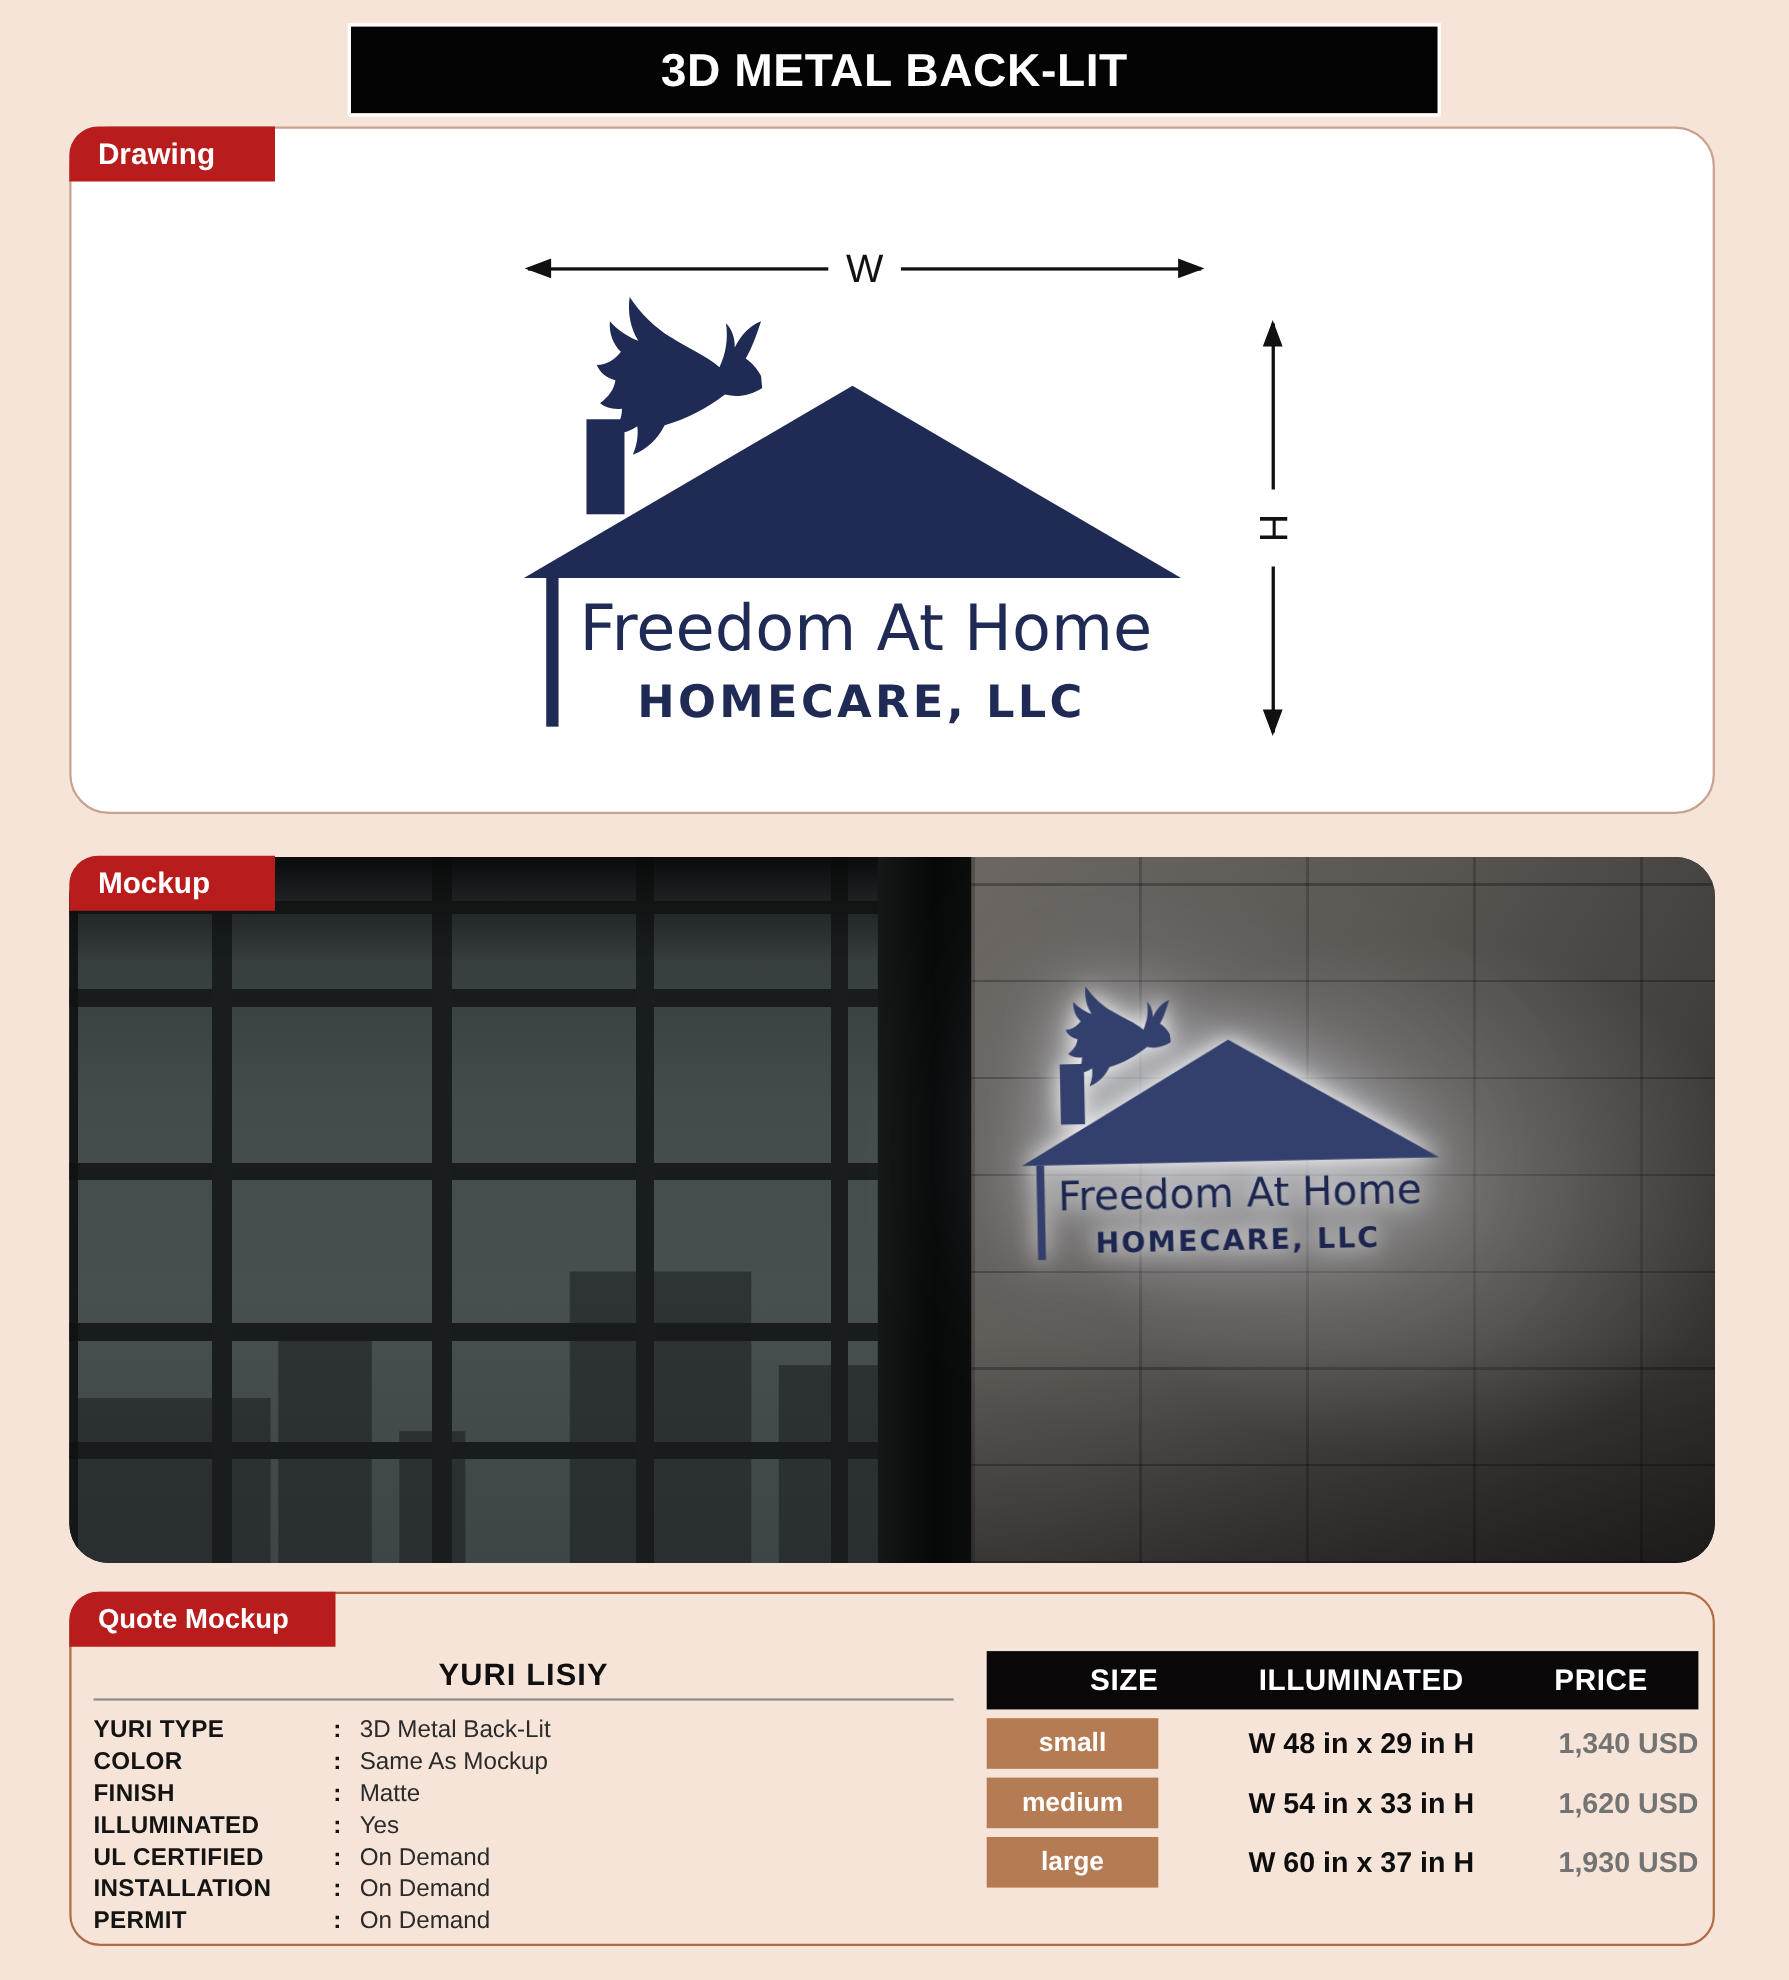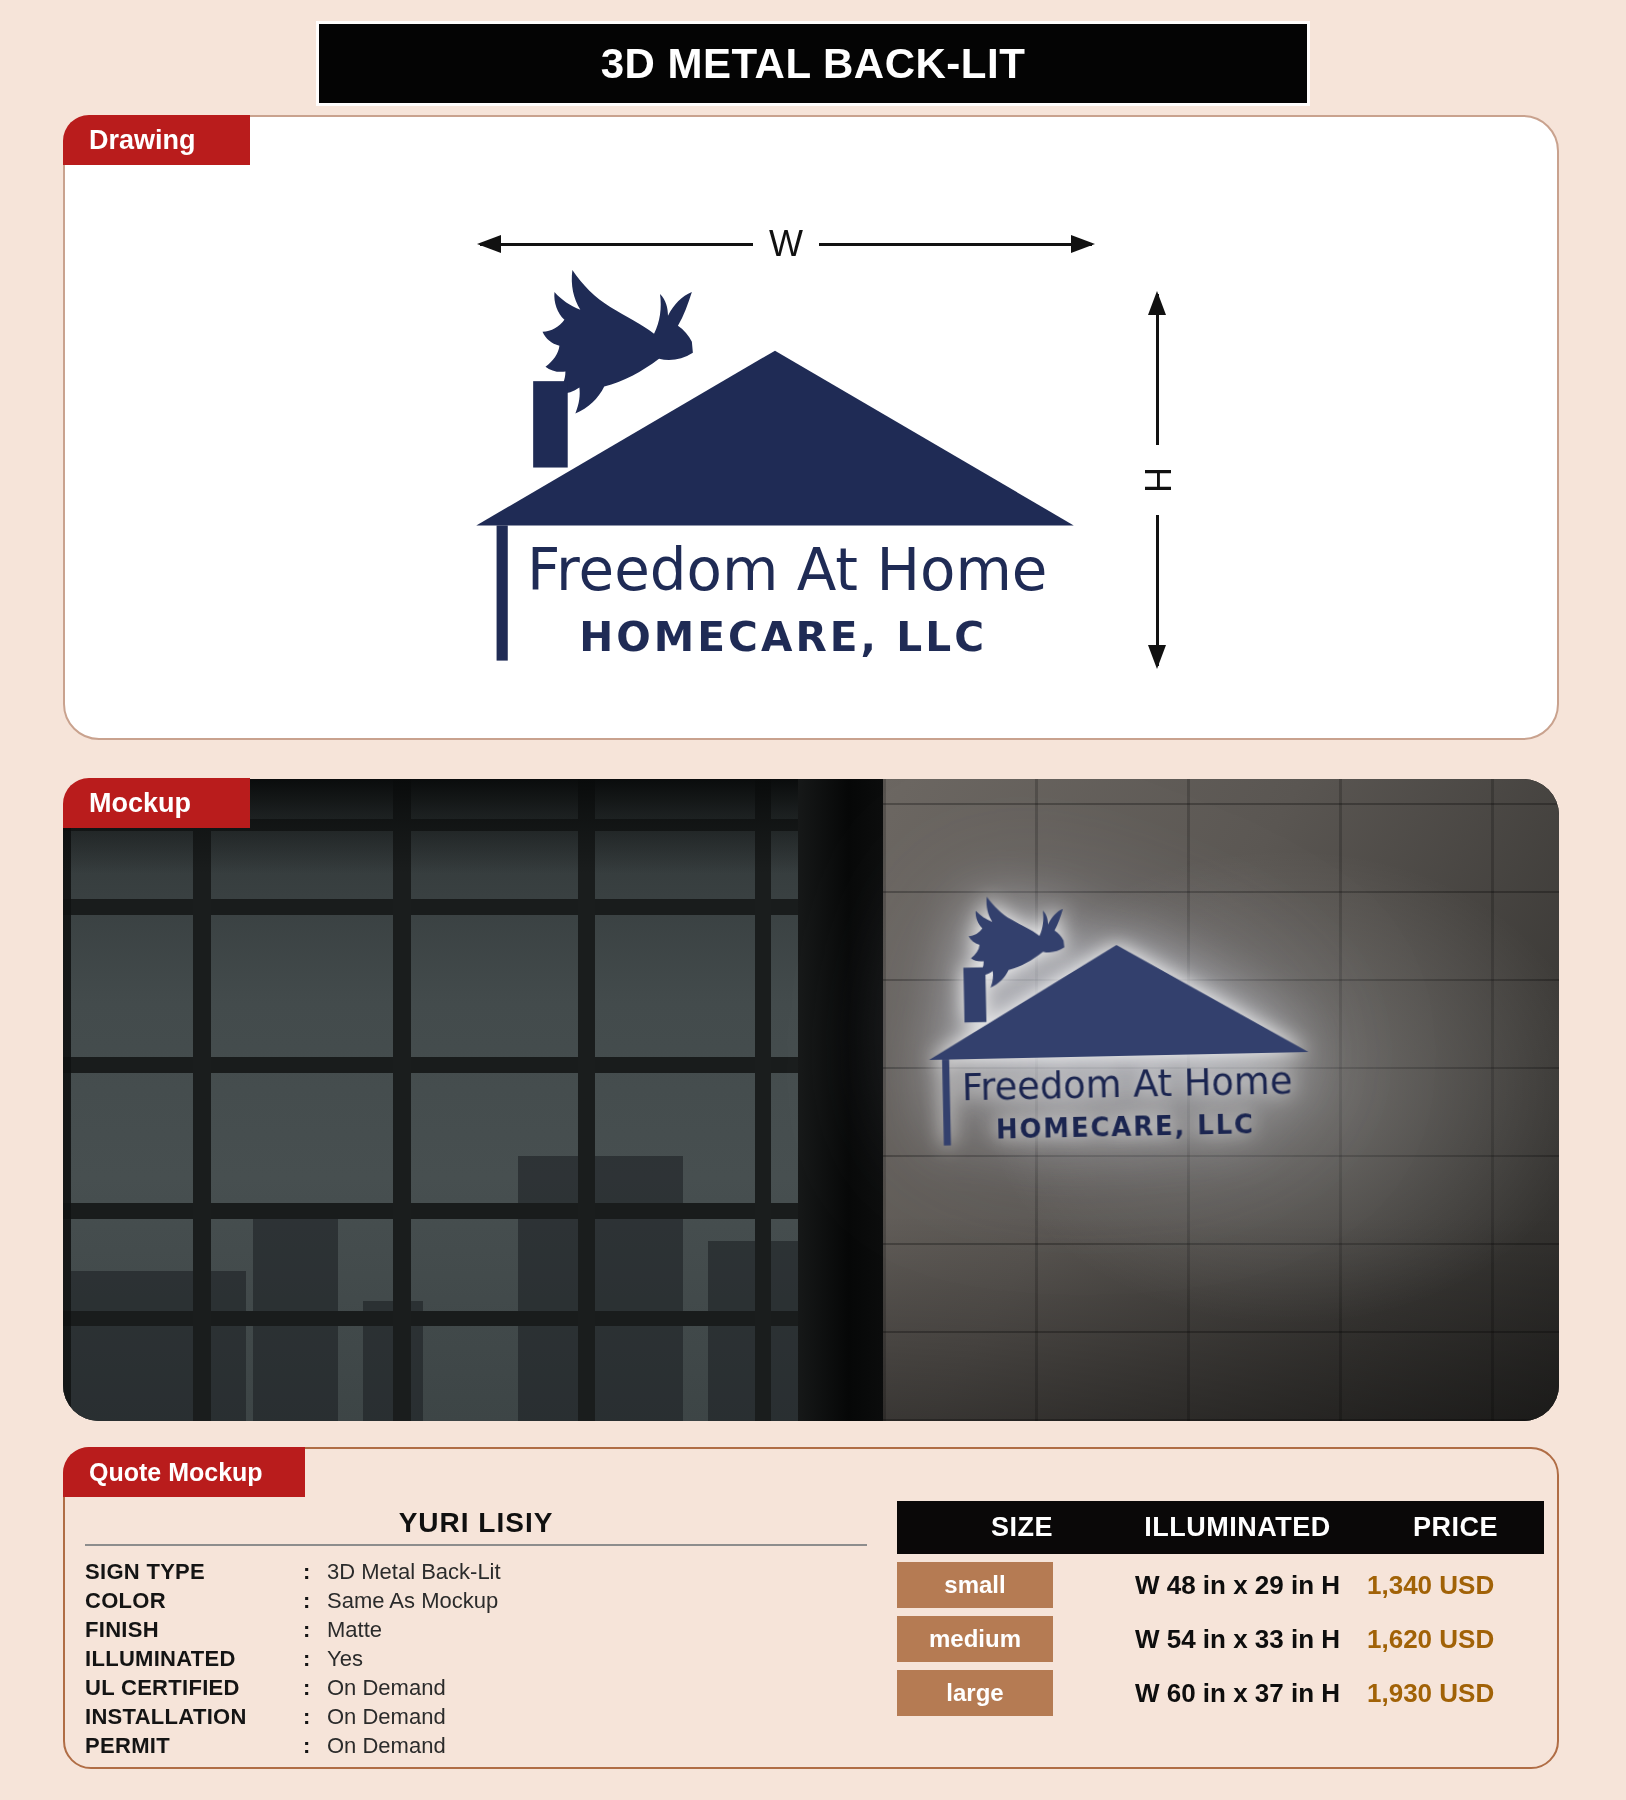--- a/index.html
+++ b/index.html
@@ -127,21 +127,21 @@
   .p-row{
     display:grid;grid-template-columns:156px 314px 177px;align-items:center;
     height:46px;margin-top:8px;
   }
   .p-row:first-of-type{margin-top:9px;}
   .size-badge{
     height:46px;background:#b57b53;color:#fff;font-weight:bold;font-size:24px;
     display:flex;align-items:center;justify-content:center;
   }
   .dims-cell{text-align:center;padding-left:55px;font-weight:bold;font-size:26px;color:#0e0e0e;}
-  .price-cell{text-align:left;font-weight:bold;font-size:26px;color:#a16207;}
+  .price-cell{text-align:right;font-weight:bold;font-size:26px;color:#737373;}
 </style>
 </head>
 <body>
 
 <div class="title-bar">3D METAL BACK-LIT</div>
 
 <div class="drawing-panel">
 
   <div class="w-arrow">
     <div class="arrow-line head-left"></div>
@@ -217,21 +217,21 @@
 <div class="quote-panel"></div>
 <div class="tab quote-tab">
   <span>Quote Mockup</span>
 </div>
 
 <div class="customer">YURI LISIY</div>
 <div class="divider"></div>
 
 <div class="fields">
   <div class="field-row">
-    <span class="field-label">SIGN TYPE</span>
+    <span class="field-label">YURI TYPE</span>
     <span class="field-colon">:</span>
     <span class="field-value">3D Metal Back-Lit</span>
   </div>
   <div class="field-row">
     <span class="field-label">COLOR</span>
     <span class="field-colon">:</span>
     <span class="field-value">Same As Mockup</span>
   </div>
   <div class="field-row">
     <span class="field-label">FINISH</span>

